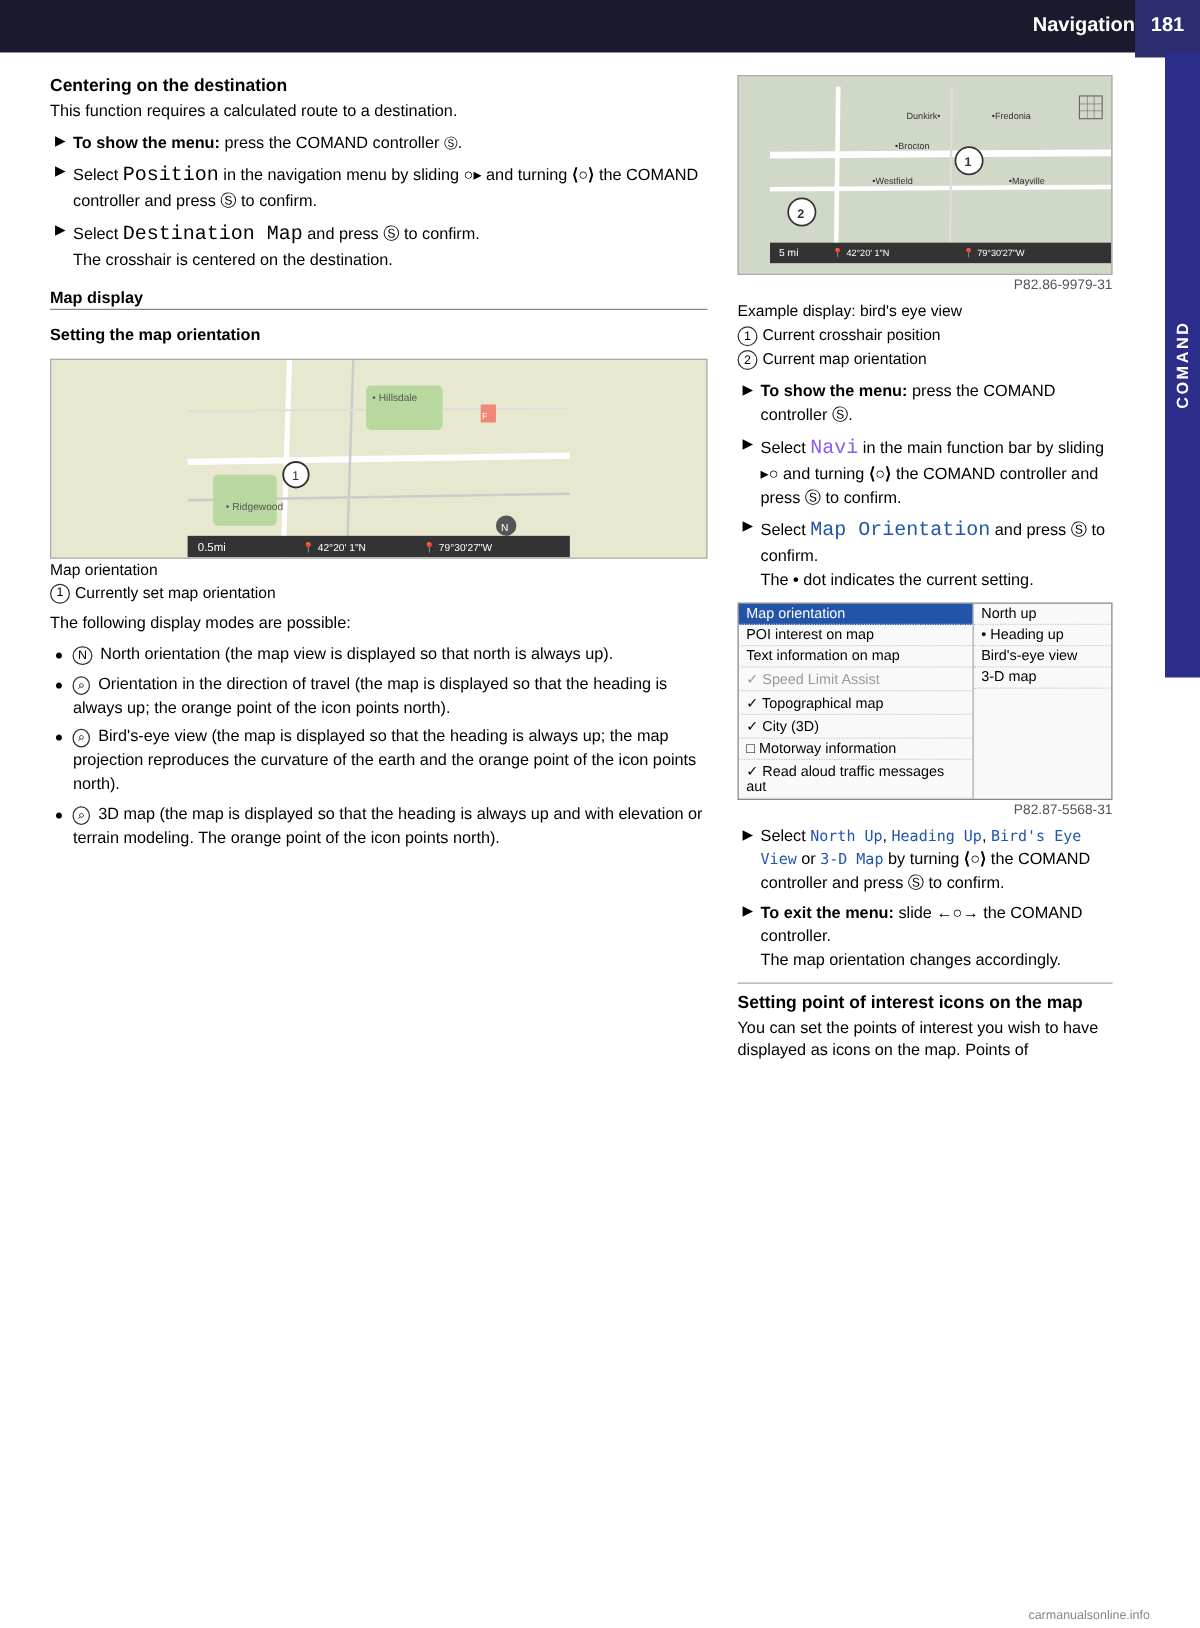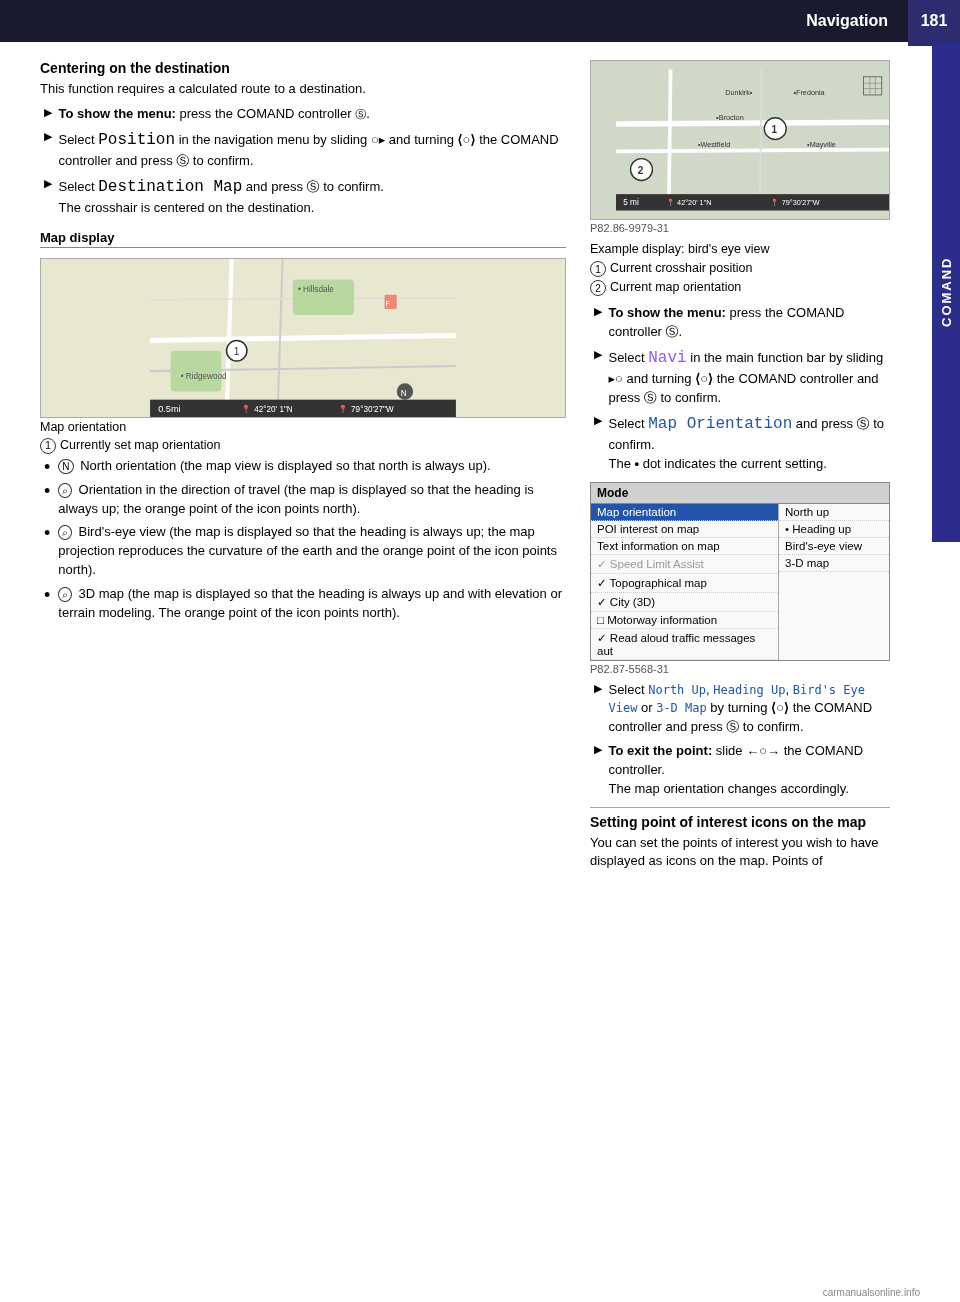--- a/index.html
+++ b/index.html
@@ -18,21 +18,20 @@
       height: 42px;
       display: flex;
       align-items: center;
       justify-content: flex-end;
       padding-right: 0;
     }
     .header-nav-label {
       color: #fff;
       font-size: 16px;
       font-weight: bold;
-      padding-right: 20px;
       flex: 1;
       text-align: right;
     }
     .header-page-num {
       background: #2c2c6e;
       color: #fff;
       font-size: 16px;
       font-weight: bold;
       width: 52px;
       height: 50px;
@@ -133,21 +132,21 @@
       border: 1px solid #aaa;
       margin: 10px 0 2px 0;
       background: #e8e8d0;
       height: 160px;
       position: relative;
       overflow: hidden;
     }
     .map-img-caption {
       font-size: 11px;
       color: #555;
-      text-align: left;
+      text-align: right;
       margin-bottom: 6px;
     }
 
     
     .map-img-right {
       width: 100%;
       border: 1px solid #aaa;
       margin-bottom: 2px;
       background: #d0d8c8;
       height: 160px;
@@ -261,20 +260,21 @@
     <div class="bullet-item">
       <span class="bullet-arrow">▶</span>
       <span class="bullet-text">
         Select <code class="mono">Destination Map</code> and press Ⓢ to confirm.<br>
         The crosshair is centered on the destination.
       </span>
     </div>
 
     <div class="subsection-title">Map display</div>
 
+    <div class="subsection-title" style="border-bottom:none;margin-bottom:4px;">Setting the map orientation</div>
 
     <div class="map-img-left">
       <svg class="map-svg" viewBox="0 0 300 155" xmlns="http://www.w3.org/2000/svg">
 
         <rect width="300" height="155" fill="#e8e8d0"></rect>
 
         <line x1="0" y1="80" x2="300" y2="75" stroke="#fff" stroke-width="5"></line>
         <line x1="80" y1="0" x2="75" y2="155" stroke="#fff" stroke-width="4"></line>
         <line x1="0" y1="110" x2="300" y2="105" stroke="#ccc" stroke-width="2"></line>
         <line x1="130" y1="0" x2="125" y2="155" stroke="#ccc" stroke-width="2"></line>
@@ -303,20 +303,21 @@
     </div>
 
     <div class="map-label">
       <span>Map orientation</span>
     </div>
     <div class="numbered-item">
       <span class="circled">1</span>
       <span>Currently set map orientation</span>
     </div>
 
+    <p style="margin-top:6px;">The following display modes are possible:</p>
 
     <div class="bullet-item">
       <span class="bullet-dot">•</span>
       <span class="bullet-text">
         <span style="border:1px solid #333;border-radius:50%;padding:1px 3px;font-size:10px;margin-right:3px;">N</span>
         North orientation (the map view is displayed so that north is always up).
       </span>
     </div>
     <div class="bullet-item">
       <span class="bullet-dot">•</span>
@@ -404,21 +405,20 @@
     </div>
     <div class="bullet-item">
       <span class="bullet-arrow">▶</span>
       <span class="bullet-text">
         Select <code class="mono map-orientation-link" style="color:#2255aa;">Map Orientation</code> and press Ⓢ to confirm.<br>
         The <span style="font-weight:bold">•</span> dot indicates the current setting.
       </span>
     </div>
 
     <div class="menu-table">
-      <div class="menu-table-header">Mode</div>
       <div class="menu-table-body">
         <div class="menu-col-left">
           <div class="menu-row active">Map orientation</div>
           <div class="menu-row">POI interest on map</div>
           <div class="menu-row">Text information on map</div>
           <div class="menu-row disabled">✓ Speed Limit Assist</div>
           <div class="menu-row">✓ Topographical map</div>
           <div class="menu-row">✓ City (3D)</div>
           <div class="menu-row">□ Motorway information</div>
           <div class="menu-row">✓ Read aloud traffic messages aut</div>
@@ -440,21 +440,21 @@
         <code style="color:#2255aa;font-family:monospace;font-size:12px;">Heading Up</code>,
         <code style="color:#2255aa;font-family:monospace;font-size:12px;">Bird's Eye View</code>
         or <code style="color:#2255aa;font-family:monospace;font-size:12px;">3-D Map</code>
         by turning <strong>⟨○⟩</strong> the COMAND controller and press Ⓢ to confirm.
       </span>
     </div>
 
     <div class="bullet-item">
       <span class="bullet-arrow">▶</span>
       <span class="bullet-text">
-        <strong>To exit the point:</strong> slide ←○→ the COMAND controller.<br>
+        <strong>To exit the menu:</strong> slide ←○→ the COMAND controller.<br>
         The map orientation changes accordingly.
       </span>
     </div>
 
     <hr class="hr-thin">
 
     <div class="section-title">Setting point of interest icons on the map</div>
     <p>You can set the points of interest you wish to have displayed as icons on the map. Points of</p>
 
   </div>

